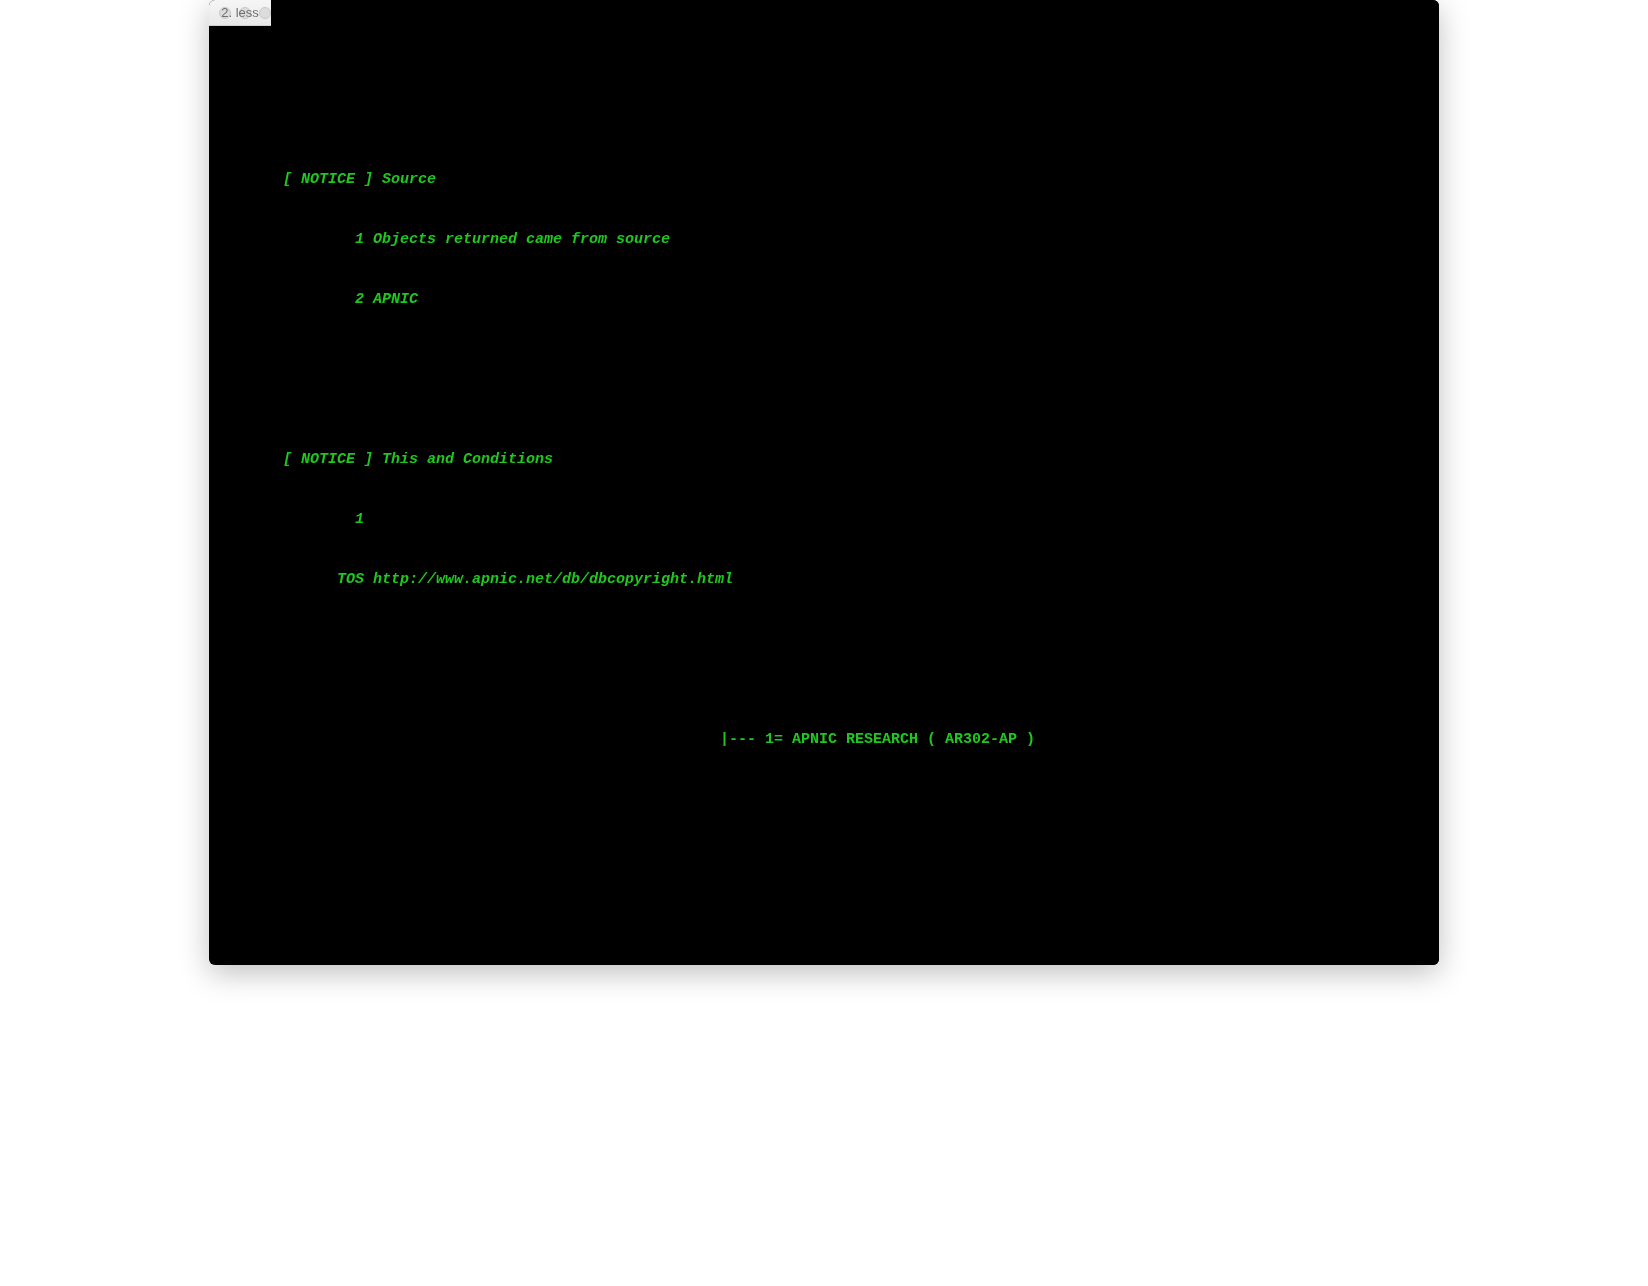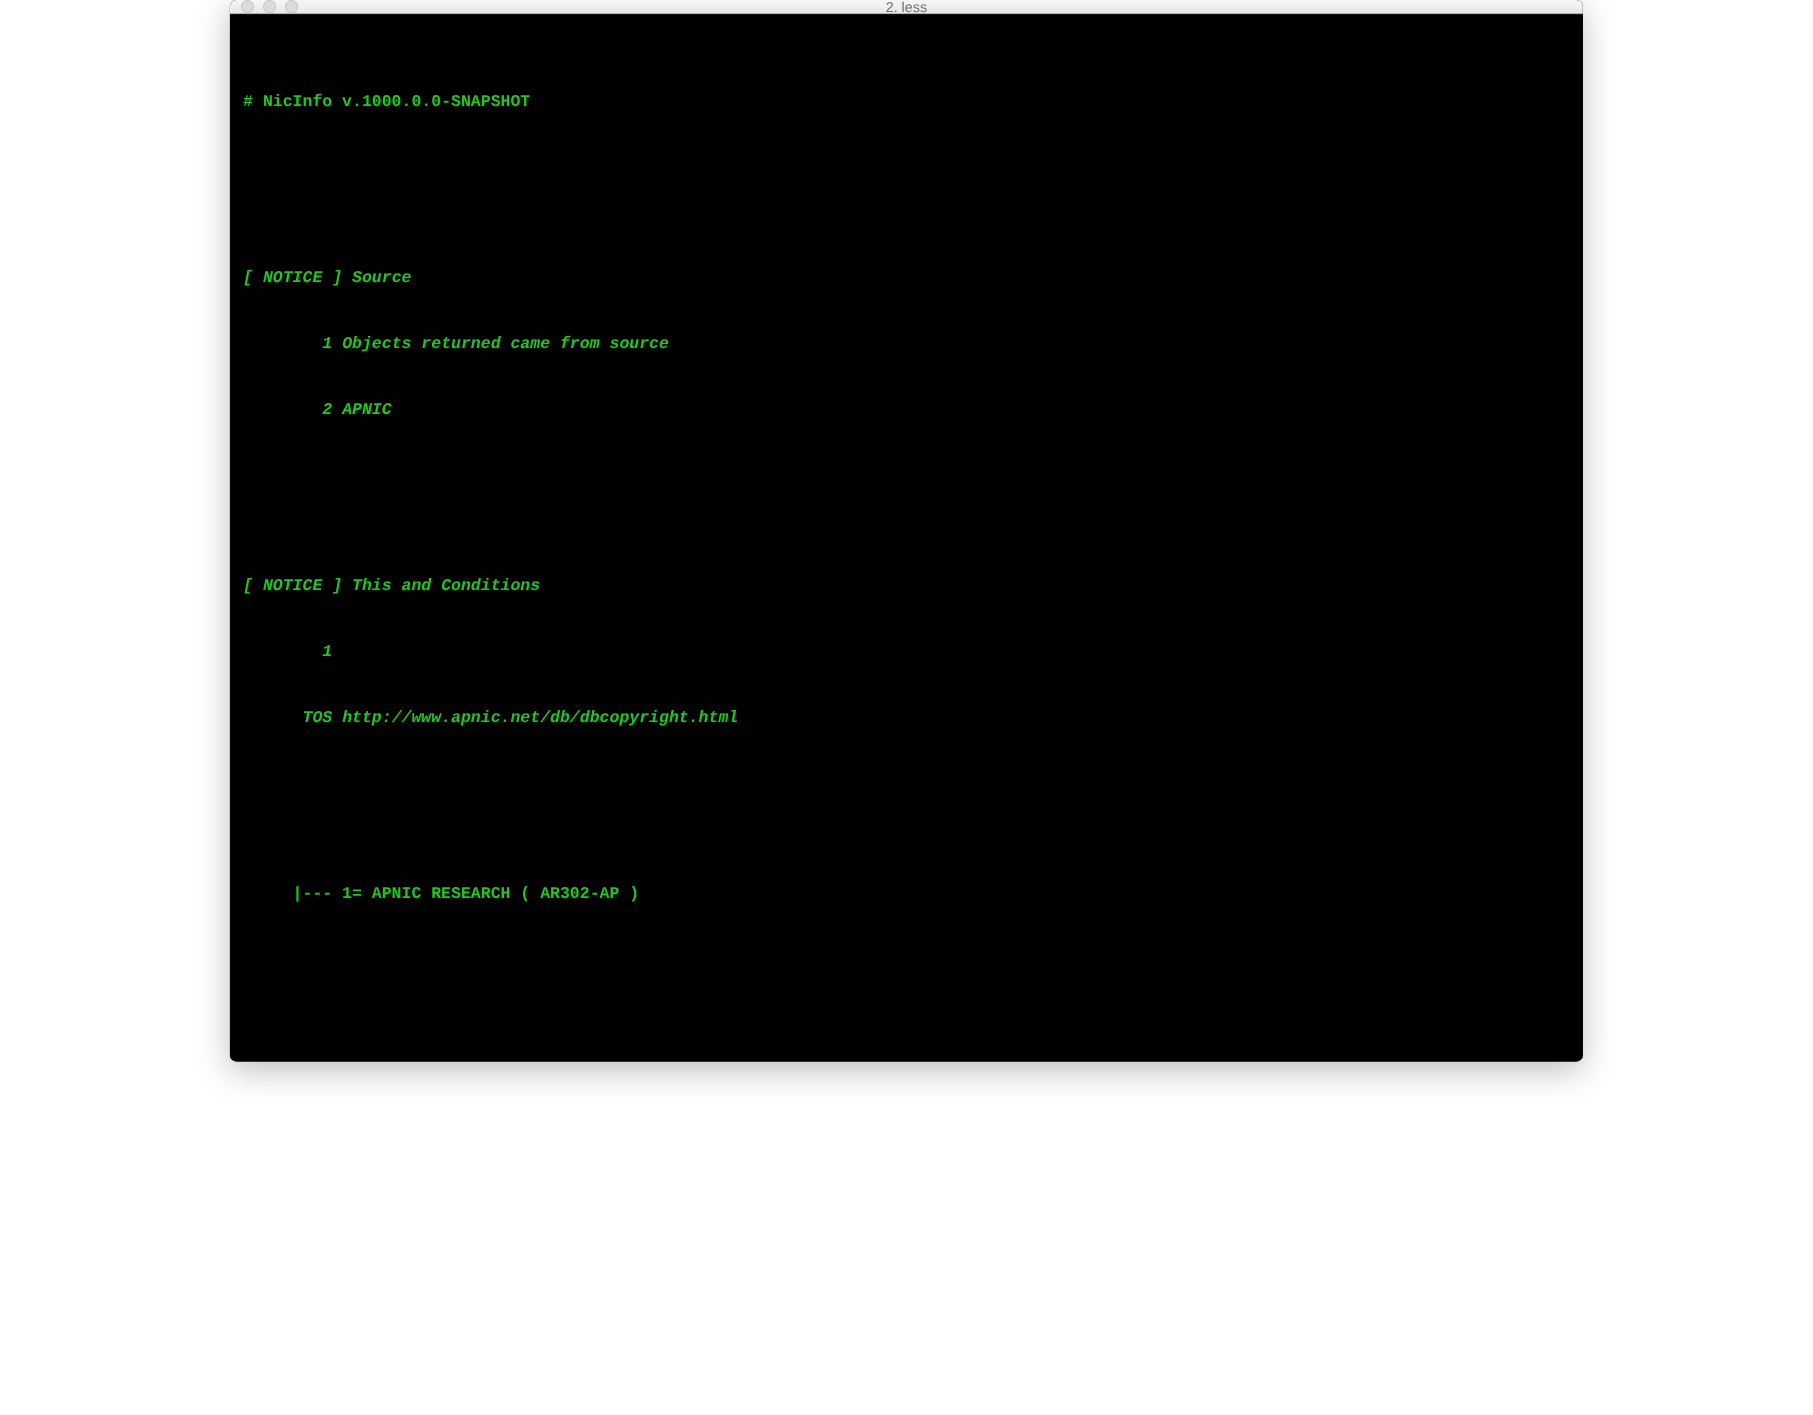--- a/index.html
+++ b/index.html
@@ -5,21 +5,21 @@
   * { margin: 0; padding: 0; box-sizing: border-box; }
   html, body { width: 1648px; height: 1286px; background: #fff; font-family: -apple-system, "Helvetica Neue", Arial, sans-serif; overflow: hidden; }
   .window {
     width: 1230px;
     height: 965px;
     margin: 0 auto;
     border-radius: 6px;
     box-shadow: 0 8px 30px rgba(0,0,0,0.25);
     overflow: hidden;
     display: flex;
-    flex-direction: column;
+    flex-direction: row;
     background: #000;
   }
   .titlebar {
     height: 26px;
     background: linear-gradient(#f6f6f6, #e8e8e8);
     border-bottom: 1px solid #d0d0d0;
     display: flex;
     align-items: center;
     position: relative;
   }
@@ -47,40 +47,39 @@
     color: #1ec81e;
     font-family: Menlo, Monaco, "Courier New", monospace;
     font-size: 15px;
     font-weight: 700;
     line-height: 20px;
     padding: 10px 12px 6px 12px;
     white-space: pre;
     position: relative;
   }
   .row { display: flex; font-style: italic; }
-  .tree    { padding-left: 5ch; }
+  .tree    { padding-left: 5ch; text-align: center; }
   .blank   { height: 20px; }
 </style>
 </head>
 <body>
 
 <div class="window">
 
   <div class="titlebar">
     <div class="traffic-lights">
       <div class="tl"></div>
       <div class="tl"></div>
       <div class="tl"></div>
     </div>
     <div class="title">2. less</div>
   </div>
 
   <div class="terminal">
 
-    <div># NicInfo v.1000.0.0-SNAPSHOT</div>
     <div class="blank"></div>
 
     
     <div class="row"><span>[ NOTICE ]</span><span> </span><span>Source</span></div>
     <div class="row"><span>        1</span><span> </span><span>Objects returned came from source</span></div>
     <div class="row"><span>        2</span><span> </span><span>APNIC</span></div>
     <div class="blank"></div>
 
     
     <div class="row"><span>[ NOTICE ]</span><span> </span><span>This and Conditions</span></div>

